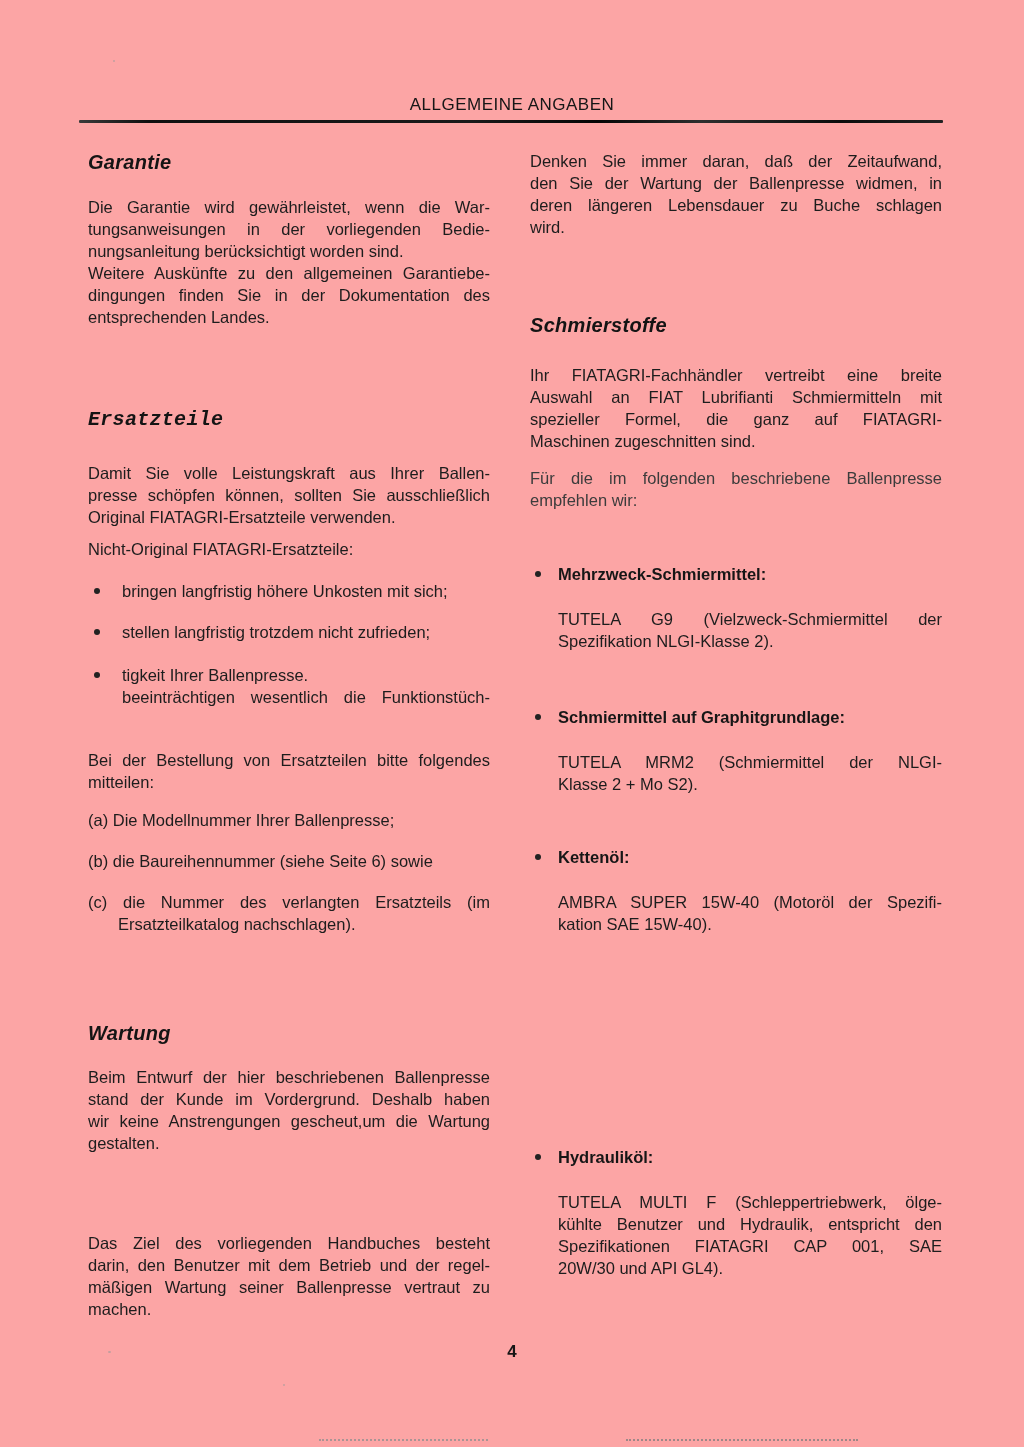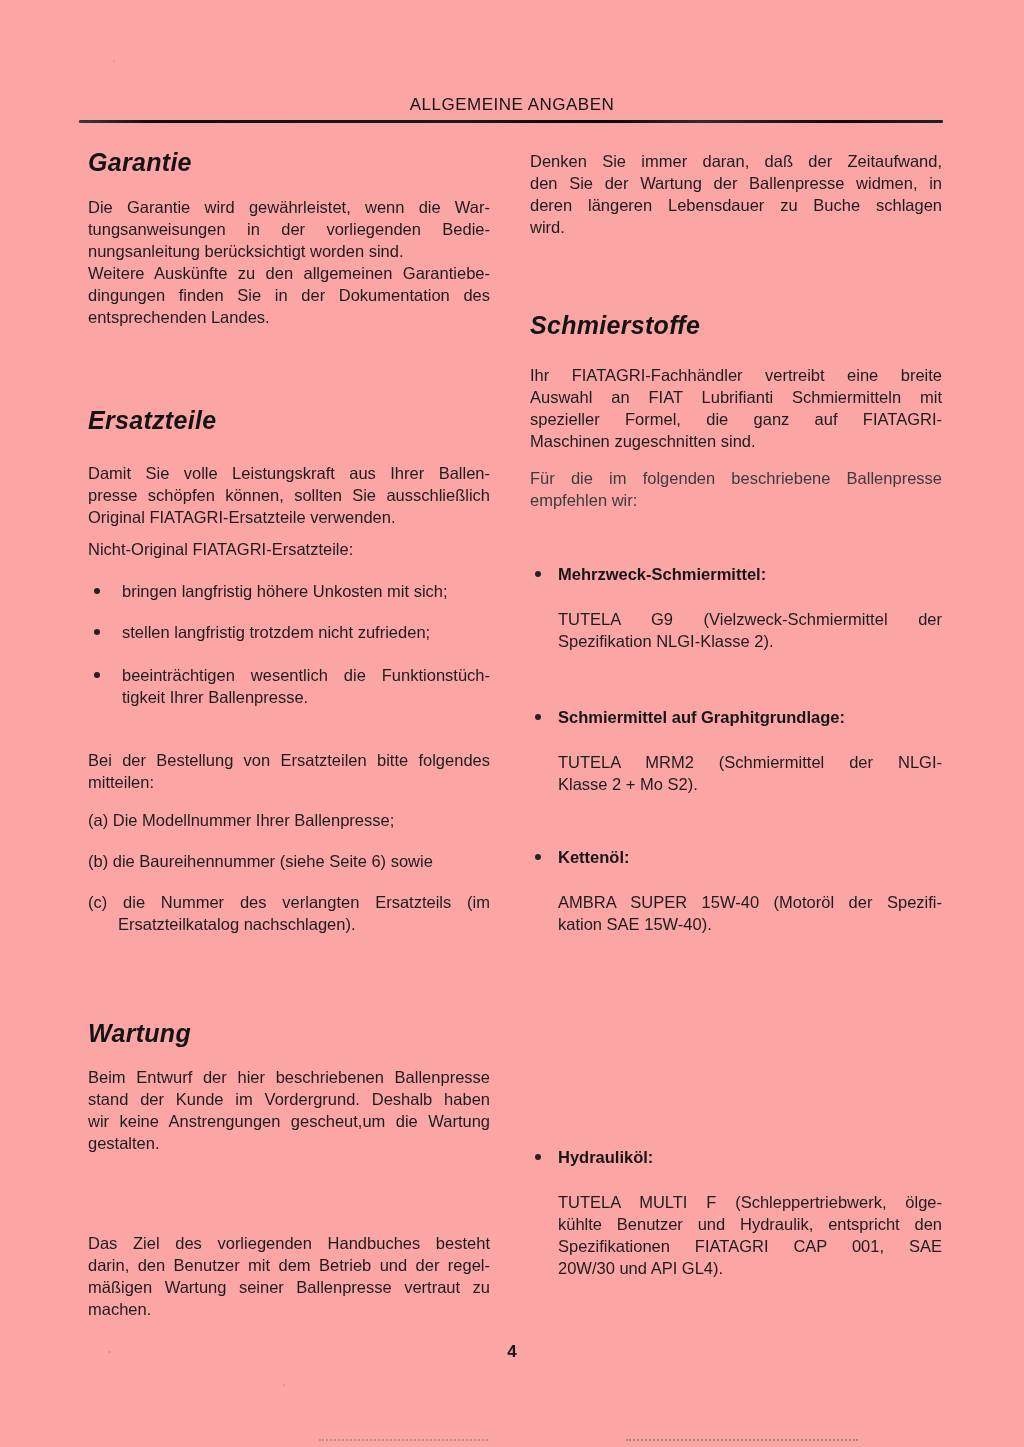--- a/index.html
+++ b/index.html
@@ -24,21 +24,21 @@
     top: 120px; left: 79px; width: 864px; height: 3px;
     background: linear-gradient(90deg,#3a3a3a 0%,#101010 8%,#1a1a1a 45%,#050505 60%,#2e2e2e 72%,#0c0c0c 88%,#222 100%);
     border-radius: 1px;
   }
   
   .col-left  { top:0; left: 88px;  width: 402px; height: 1447px; }
   .col-right { top:0; left: 530px; width: 412px; height: 1194px; }
   
   .h {
     font-style: italic; font-weight: 700;
-    font-size: 25px; line-height: 28px;
+    font-size: 20px; line-height: 28px;
     color: #141414; letter-spacing: 0.3px;
   }
   
   .para { font-size: 16.5px; }
   .ln { line-height: 22px; min-height: 22px; text-align: left; }
   .ln.st { text-align: justify; text-align-last: justify; }
   .ln.ind { padding-left: 30px; }
   .faded .ln { color: #3c3c3c; }
   
   .lbul { display: flex; font-size: 16.5px; }
@@ -70,21 +70,21 @@
     <div class="abs h" style="top:148px; left:0;">Garantie</div>
     <div class="abs para" style="top:196px; left:0; right:0;">
         <div class="ln st">Die Garantie wird gewährleistet, wenn die War-</div>
         <div class="ln st">tungsanweisungen in der vorliegenden Bedie-</div>
         <div class="ln">nungsanleitung berücksichtigt worden sind.</div>
         <div class="ln st">Weitere Auskünfte zu den allgemeinen Garantiebe-</div>
         <div class="ln st">dingungen finden Sie in der Dokumentation des</div>
         <div class="ln">entsprechenden Landes.</div>
       </div>
 
-    <div class="abs h" style="top:406px; left:0;">Ersatzteile</div>
+    <div class="abs h" style="top:406px; left:0;font-family:Liberation Mono, monospace;">Ersatzteile</div>
     <div class="abs para" style="top:462px; left:0; right:0;">
         <div class="ln st">Damit Sie volle Leistungskraft aus Ihrer Ballen-</div>
         <div class="ln st">presse schöpfen können, sollten Sie ausschließlich</div>
         <div class="ln">Original FIATAGRI-Ersatzteile verwenden.</div>
       </div>
     <div class="abs para" style="top:538px; left:0; right:0;">
         <div class="ln">Nicht-Original FIATAGRI-Ersatzteile:</div>
       </div>
 
     <div class="abs lbul" style="top:580px; left:0; right:0;">
@@ -95,22 +95,22 @@
     </div>
     <div class="abs lbul" style="top:621px; left:0; right:0;">
       <span class="dot"></span>
       <div class="bl">
           <div class="ln">stellen langfristig trotzdem nicht zufrieden;</div>
         </div>
     </div>
     <div class="abs lbul" style="top:664px; left:0; right:0;">
       <span class="dot"></span>
       <div class="bl">
+          <div class="ln">tigkeit Ihrer Ballenpresse.</div>
           <div class="ln st">beeinträchtigen wesentlich die Funktionstüch-</div>
-          <div class="ln">tigkeit Ihrer Ballenpresse.</div>
         </div>
     </div>
 
     <div class="abs para" style="top:749px; left:0; right:0;">
         <div class="ln st">Bei der Bestellung von Ersatzteilen bitte folgendes</div>
         <div class="ln">mitteilen:</div>
       </div>
 
     <div class="abs para" style="top:809px; left:0; right:0;">
         <div class="ln">(a) Die Modellnummer Ihrer Ballenpresse;</div>

